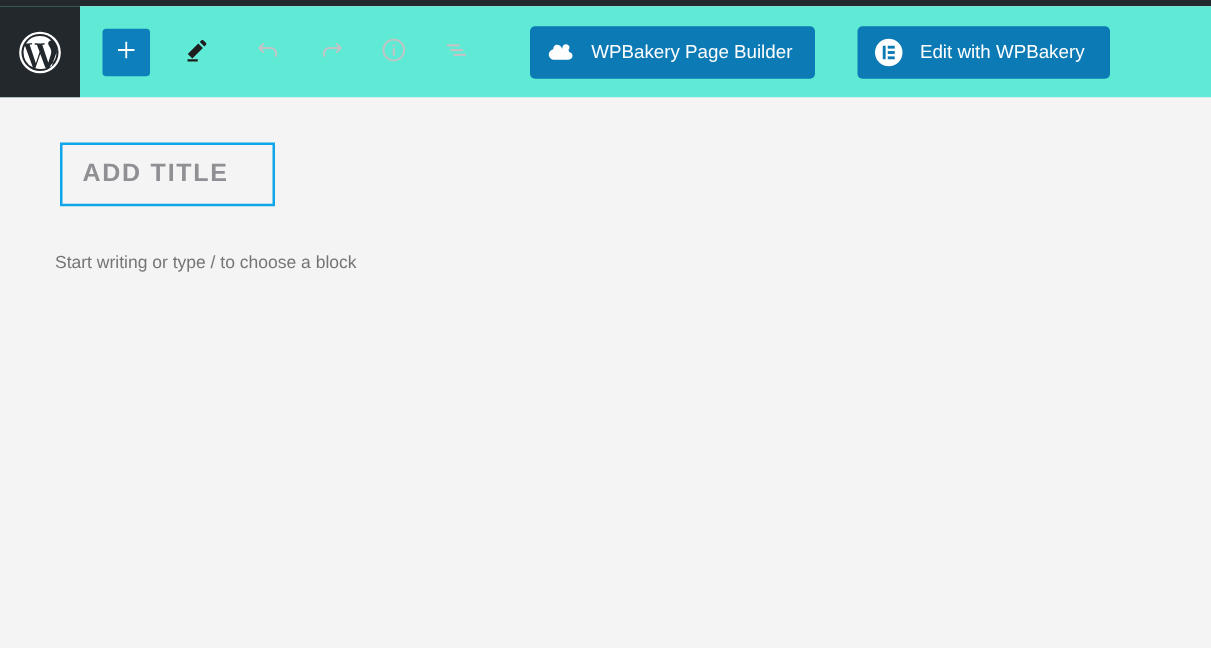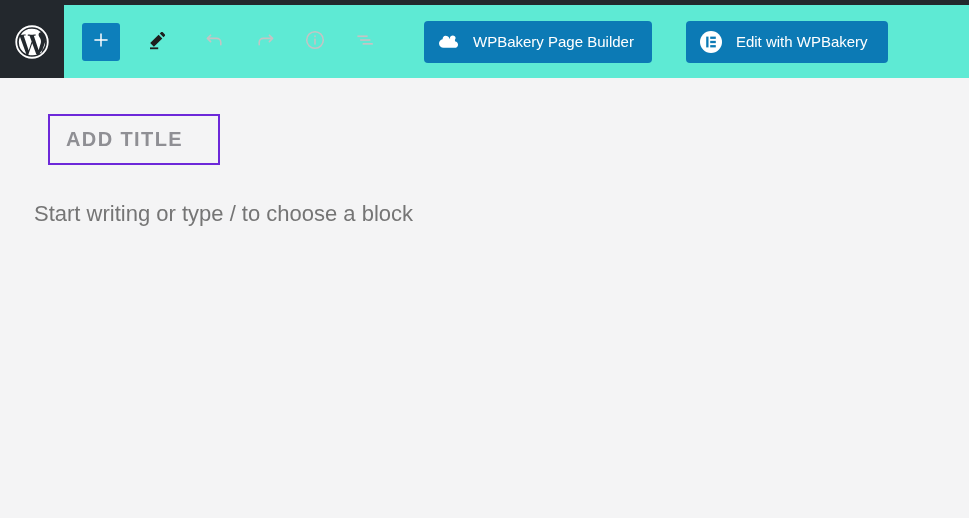--- a/index.html
+++ b/index.html
@@ -129,44 +129,44 @@
     height: 440px;
     background: #f4f4f5;
   }
 
   .title-wrap {
     position: absolute;
     left: 48px;
     top: 36px;
     width: 152px;
     height: 47px;
-    border: 2px solid #6d28d9;
+    border: 2px solid #0ea5e9;
     box-sizing: content-box;
     display: flex;
     align-items: center;
     padding-left: 16px;
     background: transparent;
   }
   .title-placeholder {
     color: #8f8f94;
     font-size: 20px;
     letter-spacing: 1.4px;
     font-weight: 700;
     font-family: "Liberation Sans", sans-serif;
     text-transform: uppercase;
     cursor: text;
     user-select: none;
   }
 
   .para-placeholder {
     position: absolute;
-    left: 34px;
+    left: 44px;
     top: 123px;
     color: #757575;
-    font-size: 22px;
+    font-size: 14px;
     font-family: "Liberation Sans", sans-serif;
     cursor: text;
     user-select: none;
     white-space: nowrap;
   }
 </style>
 </head>
 <body>
 
 <div class="screen">

